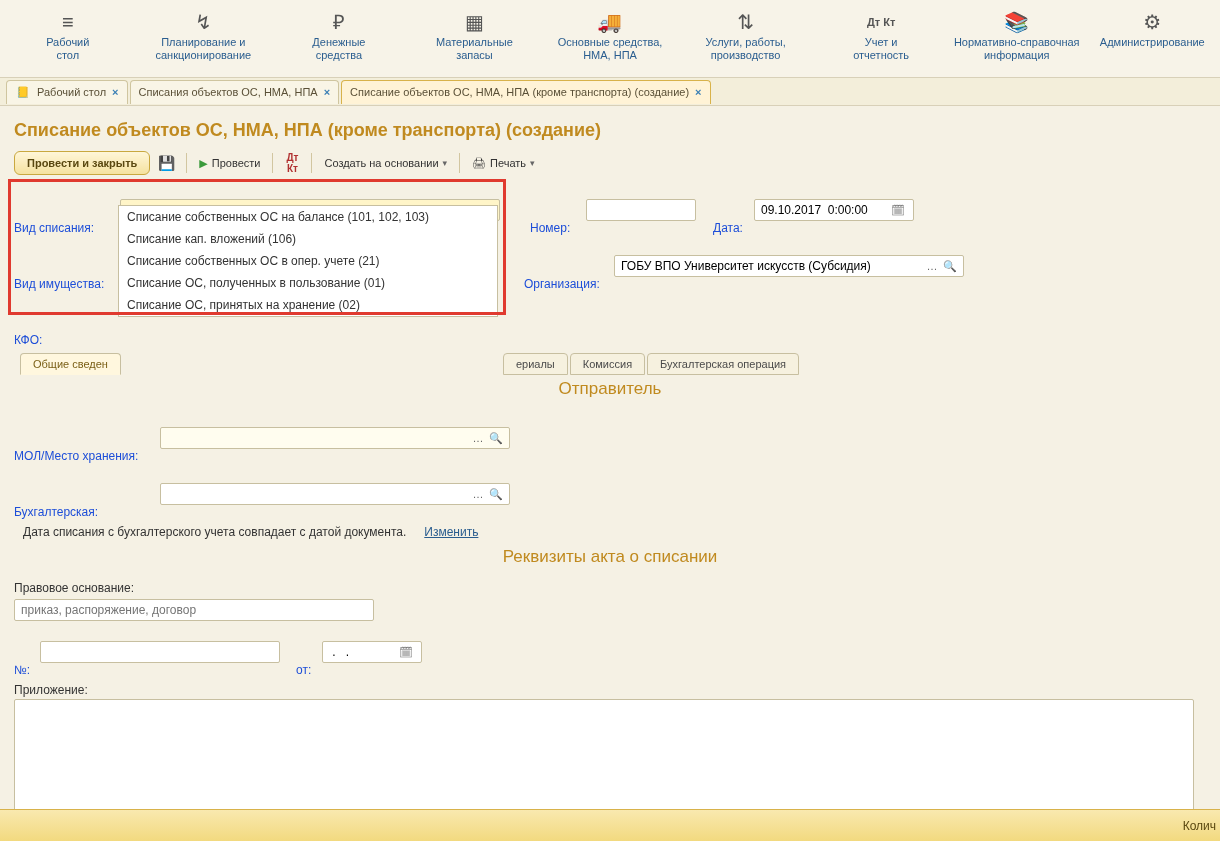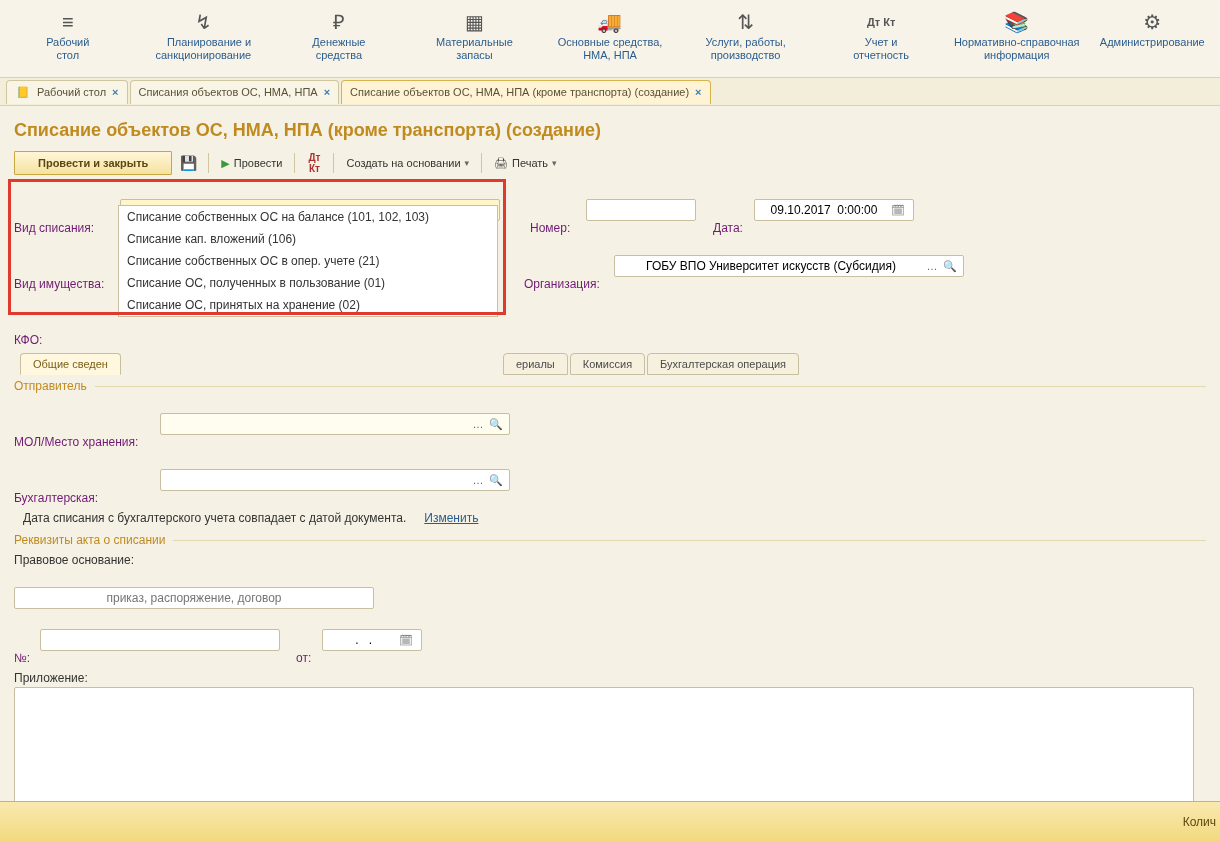--- a/index.html
+++ b/index.html
@@ -95,23 +95,23 @@
   }
   
   .toolbar {
     display: flex;
     align-items: center;
     gap: 4px;
     margin-bottom: 10px;
   }
   .btn {
     height: 24px;
-    padding: 0 23px;
+    padding: 0 12px;
     border: 1px solid #c9a83f;
-    border-radius: 1px;
+    border-radius: 6px;
     background: linear-gradient(#fff6d8,#f5e2a0);
     font-size: 11px;
     font-weight: bold;
     color: #5a4810;
     cursor: pointer;
     display: inline-flex;
     align-items: center;
   }
   .tool-icon-btn {
     height: 24px;
@@ -149,41 +149,40 @@
     position: relative;
   }
   .form-row {
     display: flex;
     align-items: center;
     margin-bottom: 6px;
     gap: 6px;
   }
   .form-label {
     font-size: 12px;
-    color: #701a75;
+    color: #1d4ed8;
     min-width: 100px;
     margin-top: 36px;
   }
   .field {
     display: inline-flex;
     align-items: center;
     height: 22px;
     border: 1px solid #c7bfa0;
     background: #fff;
     border-radius: 2px;
     padding: 0 2px 0 4px;
     font-size: 12px;
   }
   .field input {
     border: none;
     outline: none;
     height: 18px;
     font-size: 12px;
     background: transparent;
-    text-align: center;
   }
   .field .field-btn {
     width: 18px;
     height: 18px;
     border: none;
     background: transparent;
     cursor: pointer;
     font-size: 11px;
     color: #666;
     display: inline-flex;
@@ -235,46 +234,47 @@
     align-items: center;
     cursor: pointer;
   }
   .inner-tab.active {
     background: #fff7de;
     color: #7a5f16;
     border-bottom-color: #fff7de;
   }
   .section-title {
     color: #c08a1f;
-    font-size: 12px;
+    font-size: 17px;
     margin: 8px 0 6px 0;
     display: flex;
     align-items: center;
     gap: 8px;
+    flex-direction: column;
   }
   .section-title .line {
     flex: 1;
     height: 1px;
     background: #e4d8b0;
   }
   .link { color:#2a5d8f; text-decoration: underline; cursor:pointer; }
   .big-textarea {
     width: 1180px;
     height: 250px;
     border: 1px solid #c7bfa0;
     background: #fff;
     border-radius: 2px;
   }
   
   .footer {
     position: absolute;
     bottom: 0;
     left: 0;
     right: 0;
-    height: 40px;
+    height: 32px;
     background: linear-gradient(#f9e9af,#f2d97f);
     border-top: 1px solid #d8b24a;
     display: flex;
     justify-content: flex-end;
     align-items: center;
     padding-right: 4px;
     font-size: 12px;
     color: #5a4810;
   }
 </style>
@@ -282,21 +282,21 @@
 <body>
 
 <div class="topnav">
   <div class="topnav-item">
     <span class="icon">≡</span>
     <span style="white-space:pre;">Рабочий
 стол</span>
   </div>
   <div class="topnav-item">
     <span class="icon">↯</span>
-    <span style="white-space:pre;text-align:right;">Планирование и
+    <span style="white-space:pre;">Планирование и
 санкционирование</span>
   </div>
   <div class="topnav-item">
     <span class="icon">₽</span>
     <span style="white-space:pre;">Денежные
 средства</span>
   </div>
   <div class="topnav-item">
     <span class="icon">▦</span>
     <span style="white-space:pre;">Материальные
@@ -444,21 +444,21 @@
       <span>Дата списания с бухгалтерского учета совпадает с датой документа.</span>
       <span style="width:6px;"></span>
       <a class="link">Изменить</a>
     </div>
 
     <div class="section-title">
       <span>Реквизиты акта о списании</span>
       <span class="line"></span>
     </div>
 
-    <div class="form-row" style="flex-direction:column; align-items:flex-start; gap:20px;">
+    <div class="form-row" style="flex-direction:column; align-items:flex-start; gap:4px;">
       <span>Правовое основание:</span>
       <span class="field" style="width:360px;">
         <input style="width: 350px; color: rgb(170, 170, 170);" placeholder="приказ, распоряжение, договор">
       </span>
     </div>
 
     <div class="form-row">
       <span class="form-label" style="min-width:20px;">№:</span>
       <span class="field" style="width:240px;">
         <input style="width: 230px;">

